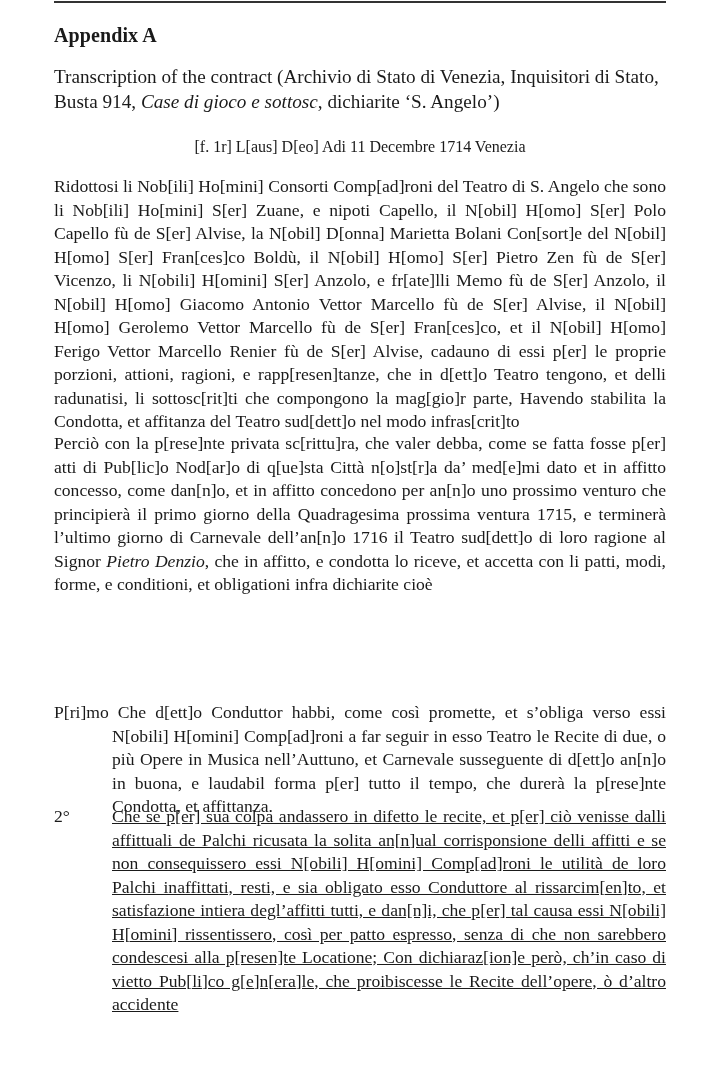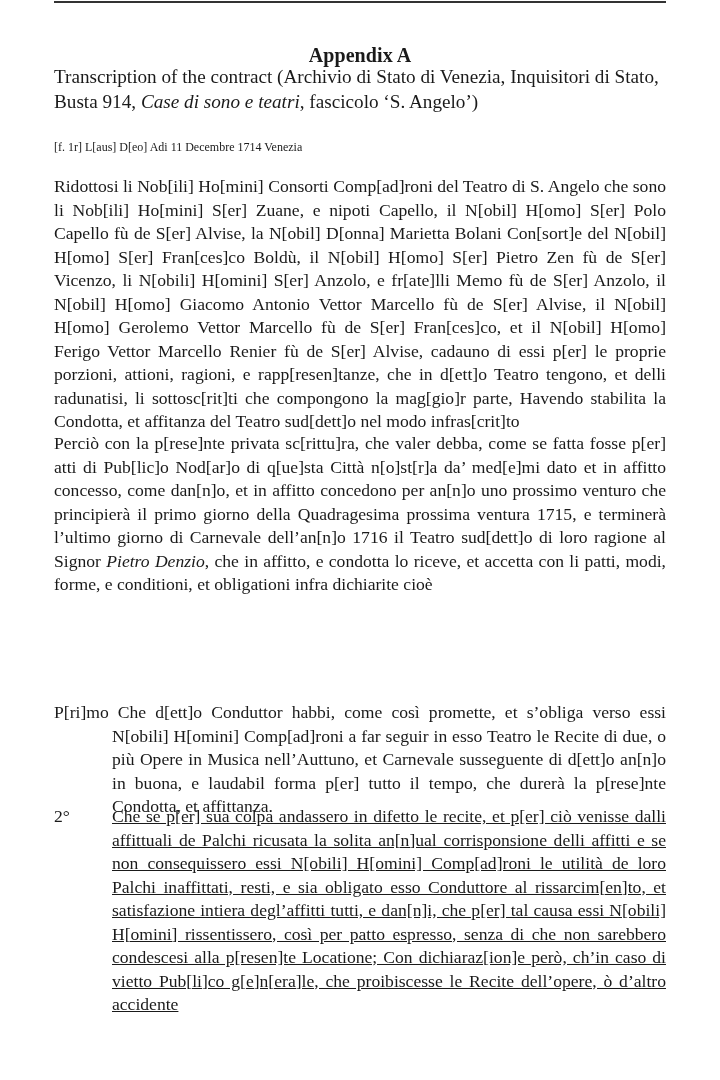--- a/index.html
+++ b/index.html
@@ -1,23 +1,23 @@
 <!DOCTYPE html>
 <html><head>
 <meta charset="utf-8">
 <style>
   html, body { margin:0; padding:0; background:#ffffff; }
   body { width:720px; height:1080px; position:relative; overflow:hidden;
          font-family:"Liberation Serif", "DejaVu Serif", serif; color:#1a1a1a; }
   .rule { position:absolute; left:54px; top:1px; width:612px; height:2px; background:#333; }
   .page { position:absolute; left:54px; top:0; width:612px; }
-  .title { position:absolute; left:0; top:44px; width:612px; text-align:center;
+  .title { position:absolute; left:0; top:24px; width:612px; text-align:left;
            font-size:20px; font-weight:bold; letter-spacing:0.1px; }
   .subtitle { position:absolute; left:0; top:64px; width:612px; font-size:19.2px; line-height:25px; }
-  .dateline { position:absolute; left:0; top:136px; width:612px; font-size:12px; line-height:22px; }
+  .dateline { position:absolute; left:0; top:136px; width:612px; font-size:16px; line-height:22px;text-align:center; }
   .para { position:absolute; left:0; width:612px; font-size:17.6px; line-height:23.5px;
           text-align:justify; hyphens:none; }
   .p1 { top:175px; }
   .p2 { top:432px; }
   .item { position:absolute; left:0; width:612px; font-size:17.6px; line-height:23.5px; }
   .item .num { position:absolute; left:0; top:0; }
   .item .body { text-align:justify; }
   .i1 { top:701px; }
   .i1 .body { text-indent:-58px; padding-left:58px; }
   .i2 { top:805px; }
@@ -25,21 +25,21 @@
   i { font-style:italic; }
 </style>
 </head>
 <body>
 
 <div class="rule"></div>
 
 <div class="page">
   <div class="title">Appendix A</div>
 
-  <div class="subtitle"><span>Transcription of the contract (Archivio di Stato di Venezia, Inquisitori di Stato, Busta 914, </span><i>Case di sono e teatri</i><span>, fascicolo ‘S. Angelo’)</span></div>
+  <div class="subtitle"><span>Transcription of the contract (Archivio di Stato di Venezia, Inquisitori di Stato, Busta 914, </span><i>Case di gioco e sottosc</i><span>, dichiarite ‘S. Angelo’)</span></div>
 
   <div class="dateline">[f. 1r] L[aus] D[eo] Adi 11 Decembre 1714 Venezia</div>
 
   <div class="para p1">Ridottosi li Nob[ili] Ho[mini] Consorti Comp[ad]roni del Teatro di S. Angelo che sono li Nob[ili] Ho[mini] S[er] Zuane, e nipoti Capello, il N[obil] H[omo] S[er] Polo Capello fù de S[er] Alvise, la N[obil] D[onna] Marietta Bolani Con[sort]e del N[obil] H[omo] S[er] Fran[ces]co Boldù, il N[obil] H[omo] S[er] Pietro Zen fù de S[er] Vicenzo, li N[obili] H[omini] S[er] Anzolo, e fr[ate]lli Memo fù de S[er] Anzolo, il N[obil] H[omo] Giacomo Antonio Vettor Marcello fù de S[er] Alvise, il N[obil] H[omo] Gerolemo Vettor Marcello fù de S[er] Fran[ces]co, et il N[obil] H[omo] Ferigo Vettor Marcello Renier fù de S[er] Alvise, cadauno di essi p[er] le proprie porzioni, attioni, ragioni, e rapp[resen]tanze, che in d[ett]o Teatro tengono, et delli radunatisi, li sottosc[rit]ti che compongono la mag[gio]r parte, Havendo stabilita la Condotta, et affitanza del Teatro sud[dett]o nel modo infras[crit]to</div>
 
   <div class="para p2"><span>Perciò con la p[rese]nte privata sc[rittu]ra, che valer debba, come se fatta fosse p[er] atti di Pub[lic]o Nod[ar]o di q[ue]sta Città n[o]st[r]a da’ med[e]mi dato et in affitto concesso, come dan[n]o, et in affitto concedono per an[n]o uno prossimo venturo che principierà il primo giorno della Quadragesima prossima ventura 1715, e terminerà l’ultimo giorno di Carnevale dell’an[n]o 1716 il Teatro sud[dett]o di loro ragione al Signor </span><i>Pietro Denzio</i><span>, che in affitto, e condotta lo riceve, et accetta con li patti, modi, forme, e conditioni, et obligationi infra dichiarite cioè</span></div>
 
   <div class="item i1">
     <div class="body">P[ri]mo Che d[ett]o Conduttor habbi, come così promette, et s’obliga verso essi N[obili] H[omini] Comp[ad]roni a far seguir in esso Teatro le Recite di due, o più Opere in Musica nell’Auttuno, et Carnevale susseguente di d[ett]o an[n]o in buona, e laudabil forma p[er] tutto il tempo, che durerà la p[rese]nte Condotta, et affittanza.</div>
   </div>

